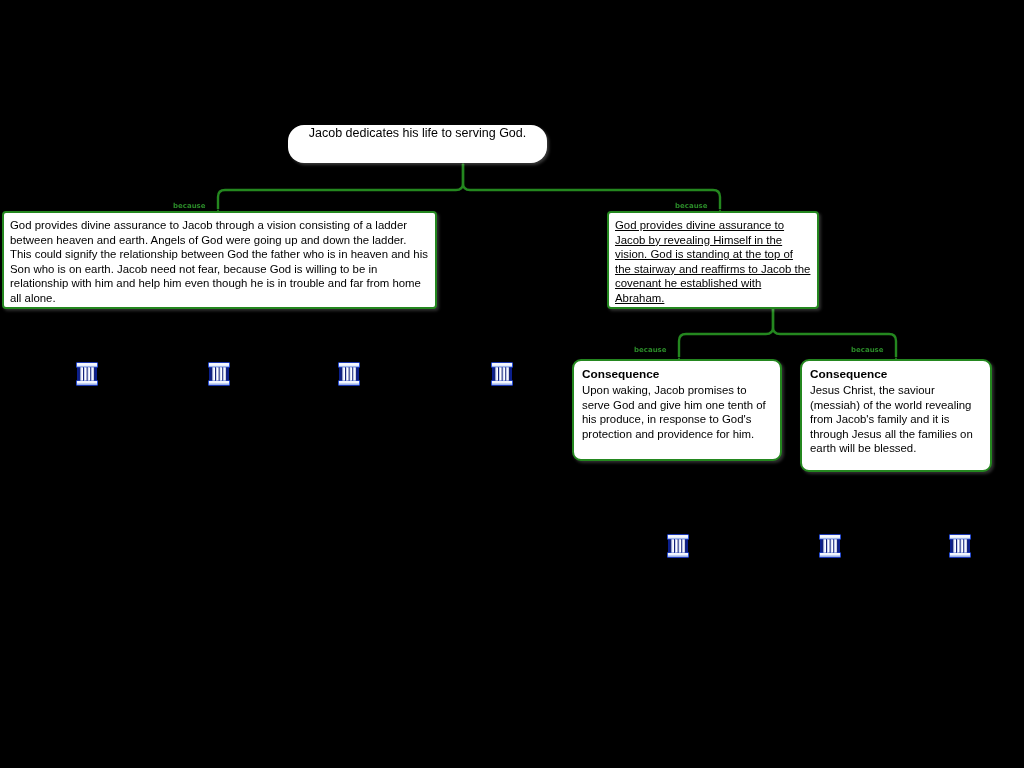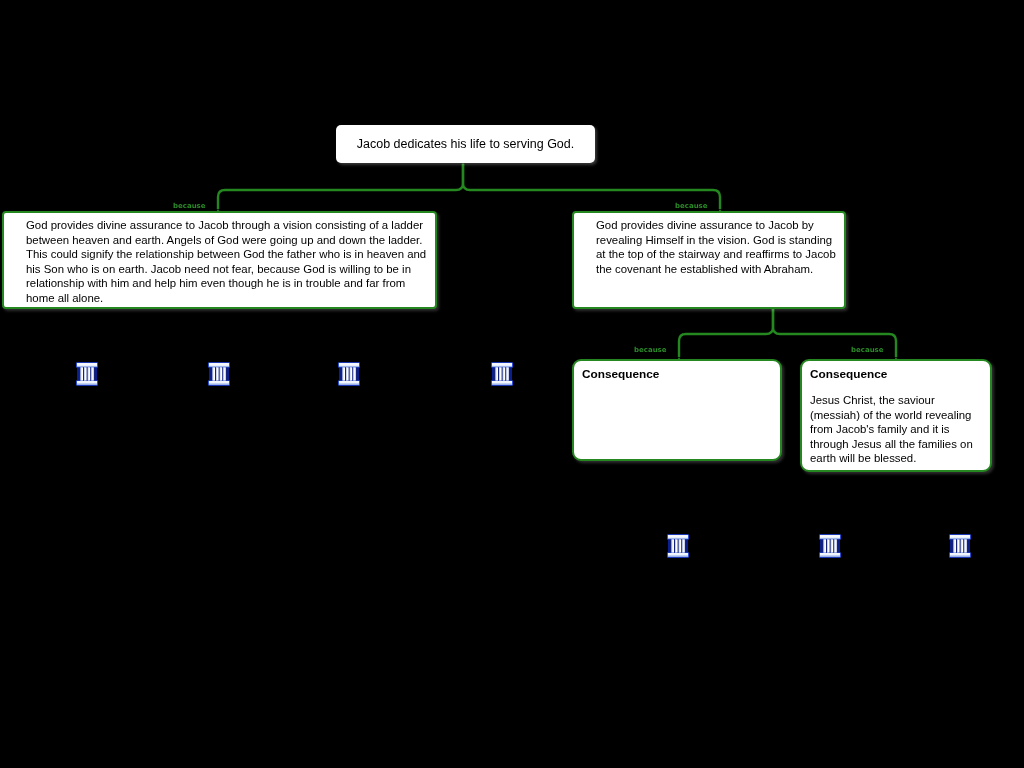--- a/index.html
+++ b/index.html
@@ -47,58 +47,56 @@
 
   
   .node {
     position: absolute;
     box-sizing: border-box;
     background: #ffffff;
     color: #000000;
   }
 
   .node-root {
-    border-radius: 5px;
+    border-radius: 16px;
     border: none;
     box-shadow: 2px 2px 3px rgba(255,255,255,0.22);
     display: flex;
-    align-items: center;
     justify-content: center;
-    margin-left: 48px;
   }
   .node-root .node-text {
     font-size: 12.5px;
     line-height: 16px;
     text-align: center;
     padding: 0 14px;
   }
 
   .node-reason {
     border: 2px solid #24871f;
     border-radius: 4px;
     box-shadow: 2px 2px 3px rgba(255,255,255,0.18);
-    padding: 5px 6px 4px 22px;
+    padding: 5px 6px 4px 6px;
   }
   .node-reason .node-text {
     font-size: 11.4px;
     line-height: 14.6px;
     text-align: left;
   }
 
   .node-consequence {
     border: 2px solid #24871f;
     border-radius: 9px;
     box-shadow: 2px 2px 3px rgba(255,255,255,0.18);
     padding: 6px 8px 5px 8px;
   }
   .node-consequence .node-title {
     font-size: 11.8px;
     line-height: 15px;
     font-weight: bold;
-    margin-bottom: 11px;
+    margin-bottom: 1px;
   }
   .node-consequence .node-text {
     font-size: 11.4px;
     line-height: 14.6px;
     text-align: left;
   }
 
   
   .pillar {
     position: absolute;
@@ -136,26 +134,27 @@
   <div class="edge-label" style="left:851px; top:346px;">because</div>
 
   <div class="node node-root" style="left:288px; top:125px; width:259px; height:38px;">
     <div class="node-text">Jacob dedicates his life to serving God.</div>
   </div>
 
   <div class="node node-reason" style="left:2px; top:211px; width:435px; height:98px;">
     <div class="node-text">God provides divine assurance to Jacob through a vision consisting of a ladder between heaven and earth. Angels of God were going up and down the ladder. This could signify the relationship between God the father who is in heaven and his Son who is on earth. Jacob need not fear, because God is willing to be in relationship with him and help him even though he is in trouble and far from home all alone.</div>
   </div>
 
-  <div class="node node-reason" style="left:572px; top:211px; width:274px; height:98px;">
+  <div class="node node-reason" style="left:607px; top:211px; width:212px; height:98px;text-decoration:underline;">
     <div class="node-text">God provides divine assurance to Jacob by revealing Himself in the vision. God is standing at the top of the stairway and reaffirms to Jacob the covenant he established with Abraham.</div>
   </div>
 
   <div class="node node-consequence" style="left:572px; top:359px; width:210px; height:102px;">
     <div class="node-title">Consequence</div>
+    <div class="node-text">Upon waking, Jacob promises to serve God and give him one tenth of his produce, in response to God's protection and providence for him.</div>
   </div>
 
   <div class="node node-consequence" style="left:800px; top:359px; width:192px; height:113px;">
     <div class="node-title">Consequence</div>
     <div class="node-text">Jesus Christ, the saviour (messiah) of the world revealing from Jacob's family and it is through Jesus all the families on earth will be blessed.</div>
   </div>
 
   <div id="icon-layer">
       <svg class="pillar" viewBox="0 0 26 30" style="left: 74px; top: 359px;">
 

